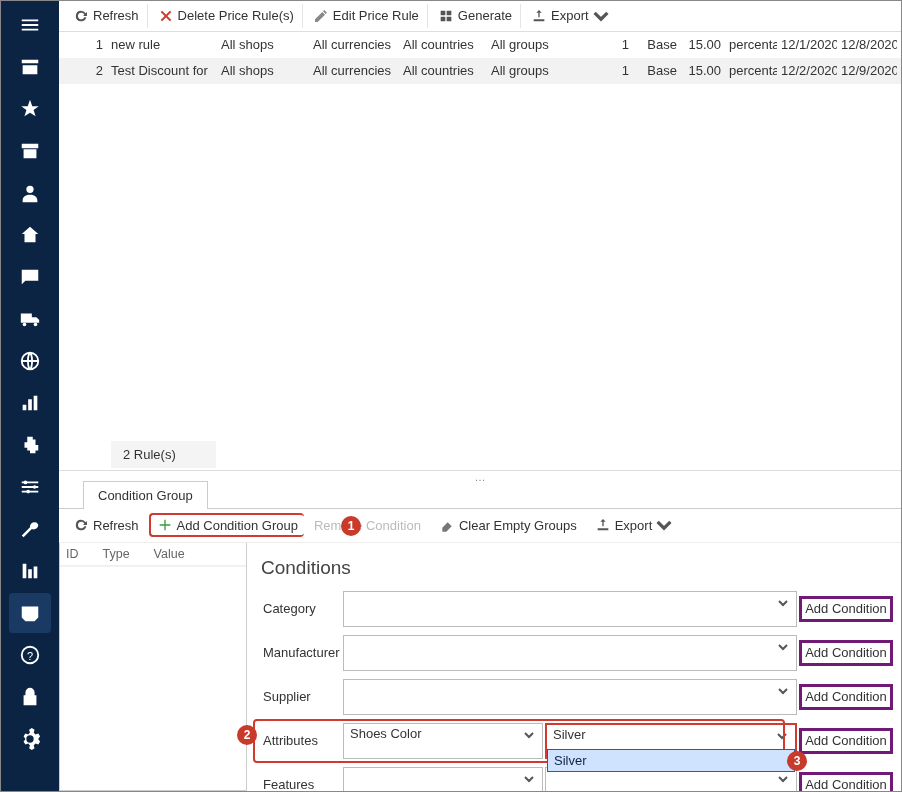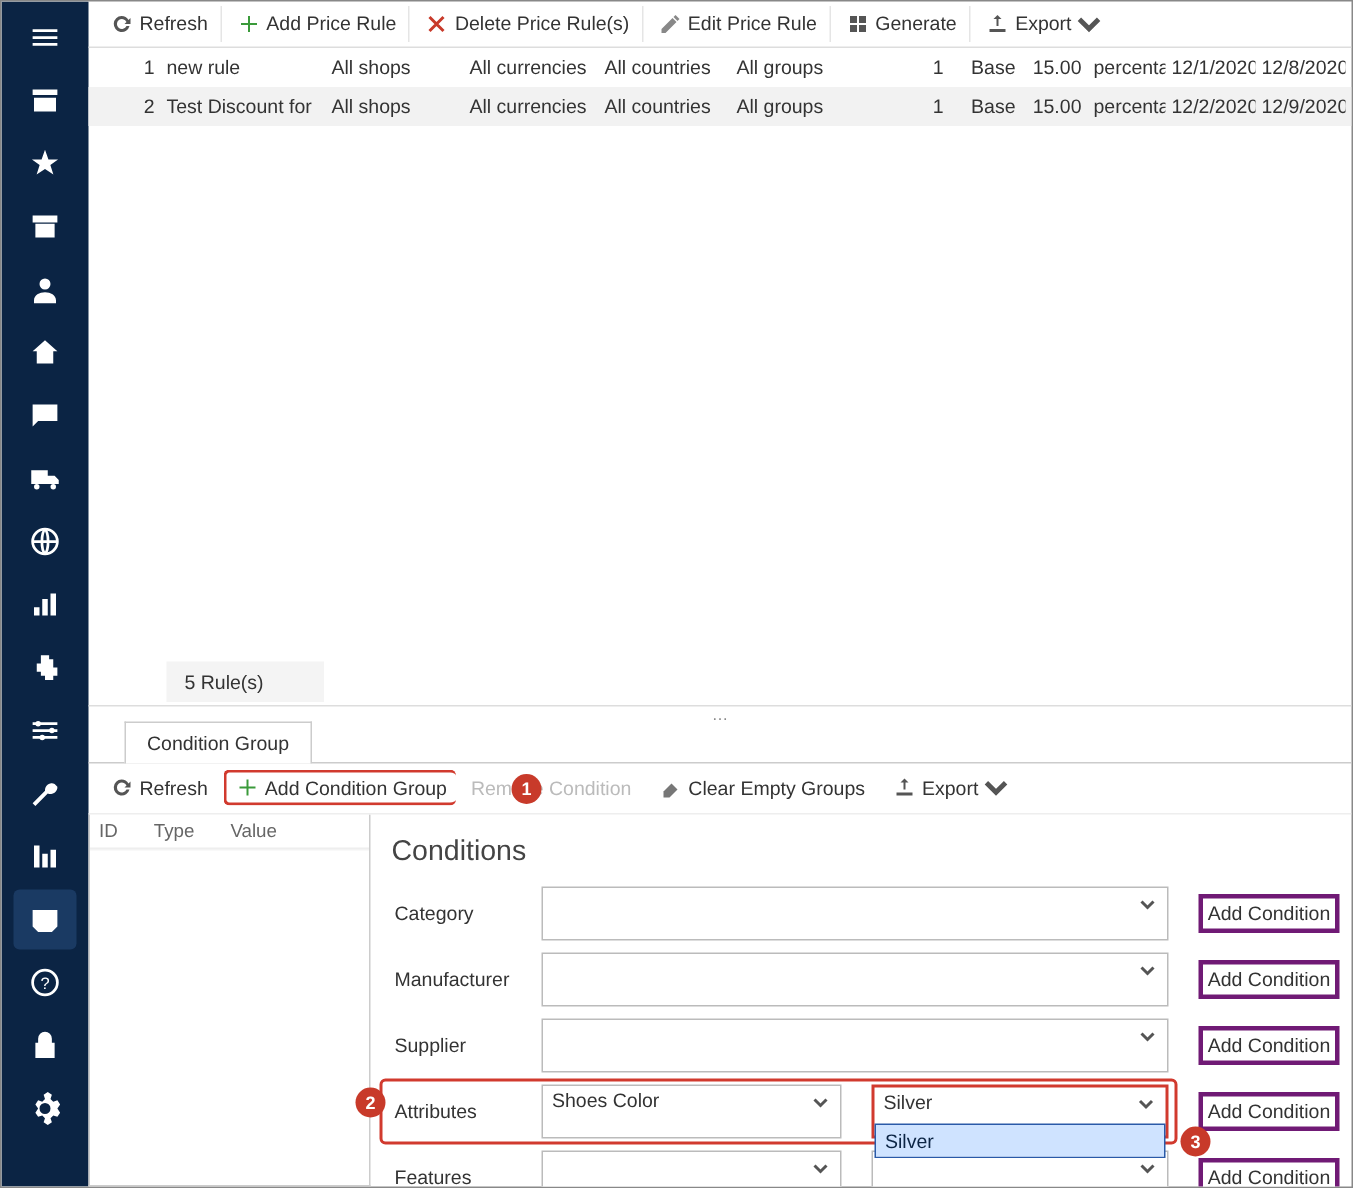--- a/index.html
+++ b/index.html
@@ -121,21 +121,21 @@
   .tree-head {
     display:flex; border-bottom:1px solid #eee;
     color:#666; padding:4px 6px;
   }
   .tree-head div{ padding-right:24px; }
   .tree-group { padding:5px 6px; cursor:pointer; }
   .tree-empty { height:22px; border-top:1px solid #f3f3f3;}
   .cond-pane { flex:1; padding:10px 8px 8px 14px; position:relative;}
   .cond-title { font-size:19px; color:#444; margin:4px 0 12px 0; font-weight:400;}
   .cond-row {
-    display:flex; align-items:center; gap:20px; margin-bottom:8px;
+    display:flex; align-items:center; gap:2px; margin-bottom:8px;
     position:relative;
   }
   .cond-label { width:80px; text-align:left; color:#333; padding-left:2px;}
   .cond-select {
     flex:1; height:36px; border:1px solid #bbb; background:#fff;
     padding:2px 22px 2px 6px; font-size:13px; color:#333;
     position:relative;
   }
   .cond-select.sm{flex:0 0 200px;}
   .dd-arrow {
@@ -267,26 +267,20 @@
 </div>
 
 <div class="main">
 
   <div class="toolbar">
     <div class="tbtn gray">
       <svg viewBox="0 0 24 24">
           <path fill="#555" d="M12 4a8 8 0 017 4l2-2v6h-6l2-2a5 5 0 100 4h3a8 8 0 11-8-10z"></path>
         </svg>
       <span>Refresh</span>
-    </div>
-    <div class="tbtn">
-      <svg viewBox="0 0 24 24" class="plus">
-          <path d="M11 4h2v7h7v2h-7v7h-2v-7H4v-2h7z"></path>
-        </svg>
-      <span>Add Price Rule</span>
     </div>
     <div class="tbtn redx">
       <svg viewBox="0 0 24 24">
           <path d="M5 5l14 14M19 5L5 19" stroke="#c83a2a" stroke-width="3" fill="none"></path>
         </svg>
       <span>Delete Price Rule(s)</span>
     </div>
     <div class="tbtn gray">
       <svg viewBox="0 0 24 24">
           <path fill="#888" d="M3 17l11-11 4 4L7 21H3zM15 5l2-2 4 4-2 2z"></path>
@@ -336,21 +330,21 @@
         <div class="c-qty">1</div>
         <div class="c-price">Base</div>
         <div class="c-red">15.00</div>
         <div class="c-redt">percenta</div>
         <div class="c-from">12/2/2020</div>
         <div class="c-to">12/9/2020</div>
       </div>
     </div>
     <div class="grid-space"></div>
     <div class="grid-footer">
-      <div class="grid-footer-box">5 Rule(s)</div>
+      <div class="grid-footer-box">2 Rule(s)</div>
     </div>
   </div>
 
   <div class="split-handle">…</div>
 
   <div class="tabs">
     <div class="tab">Condition Group</div>
   </div>
 
   <div class="toolbar2">

